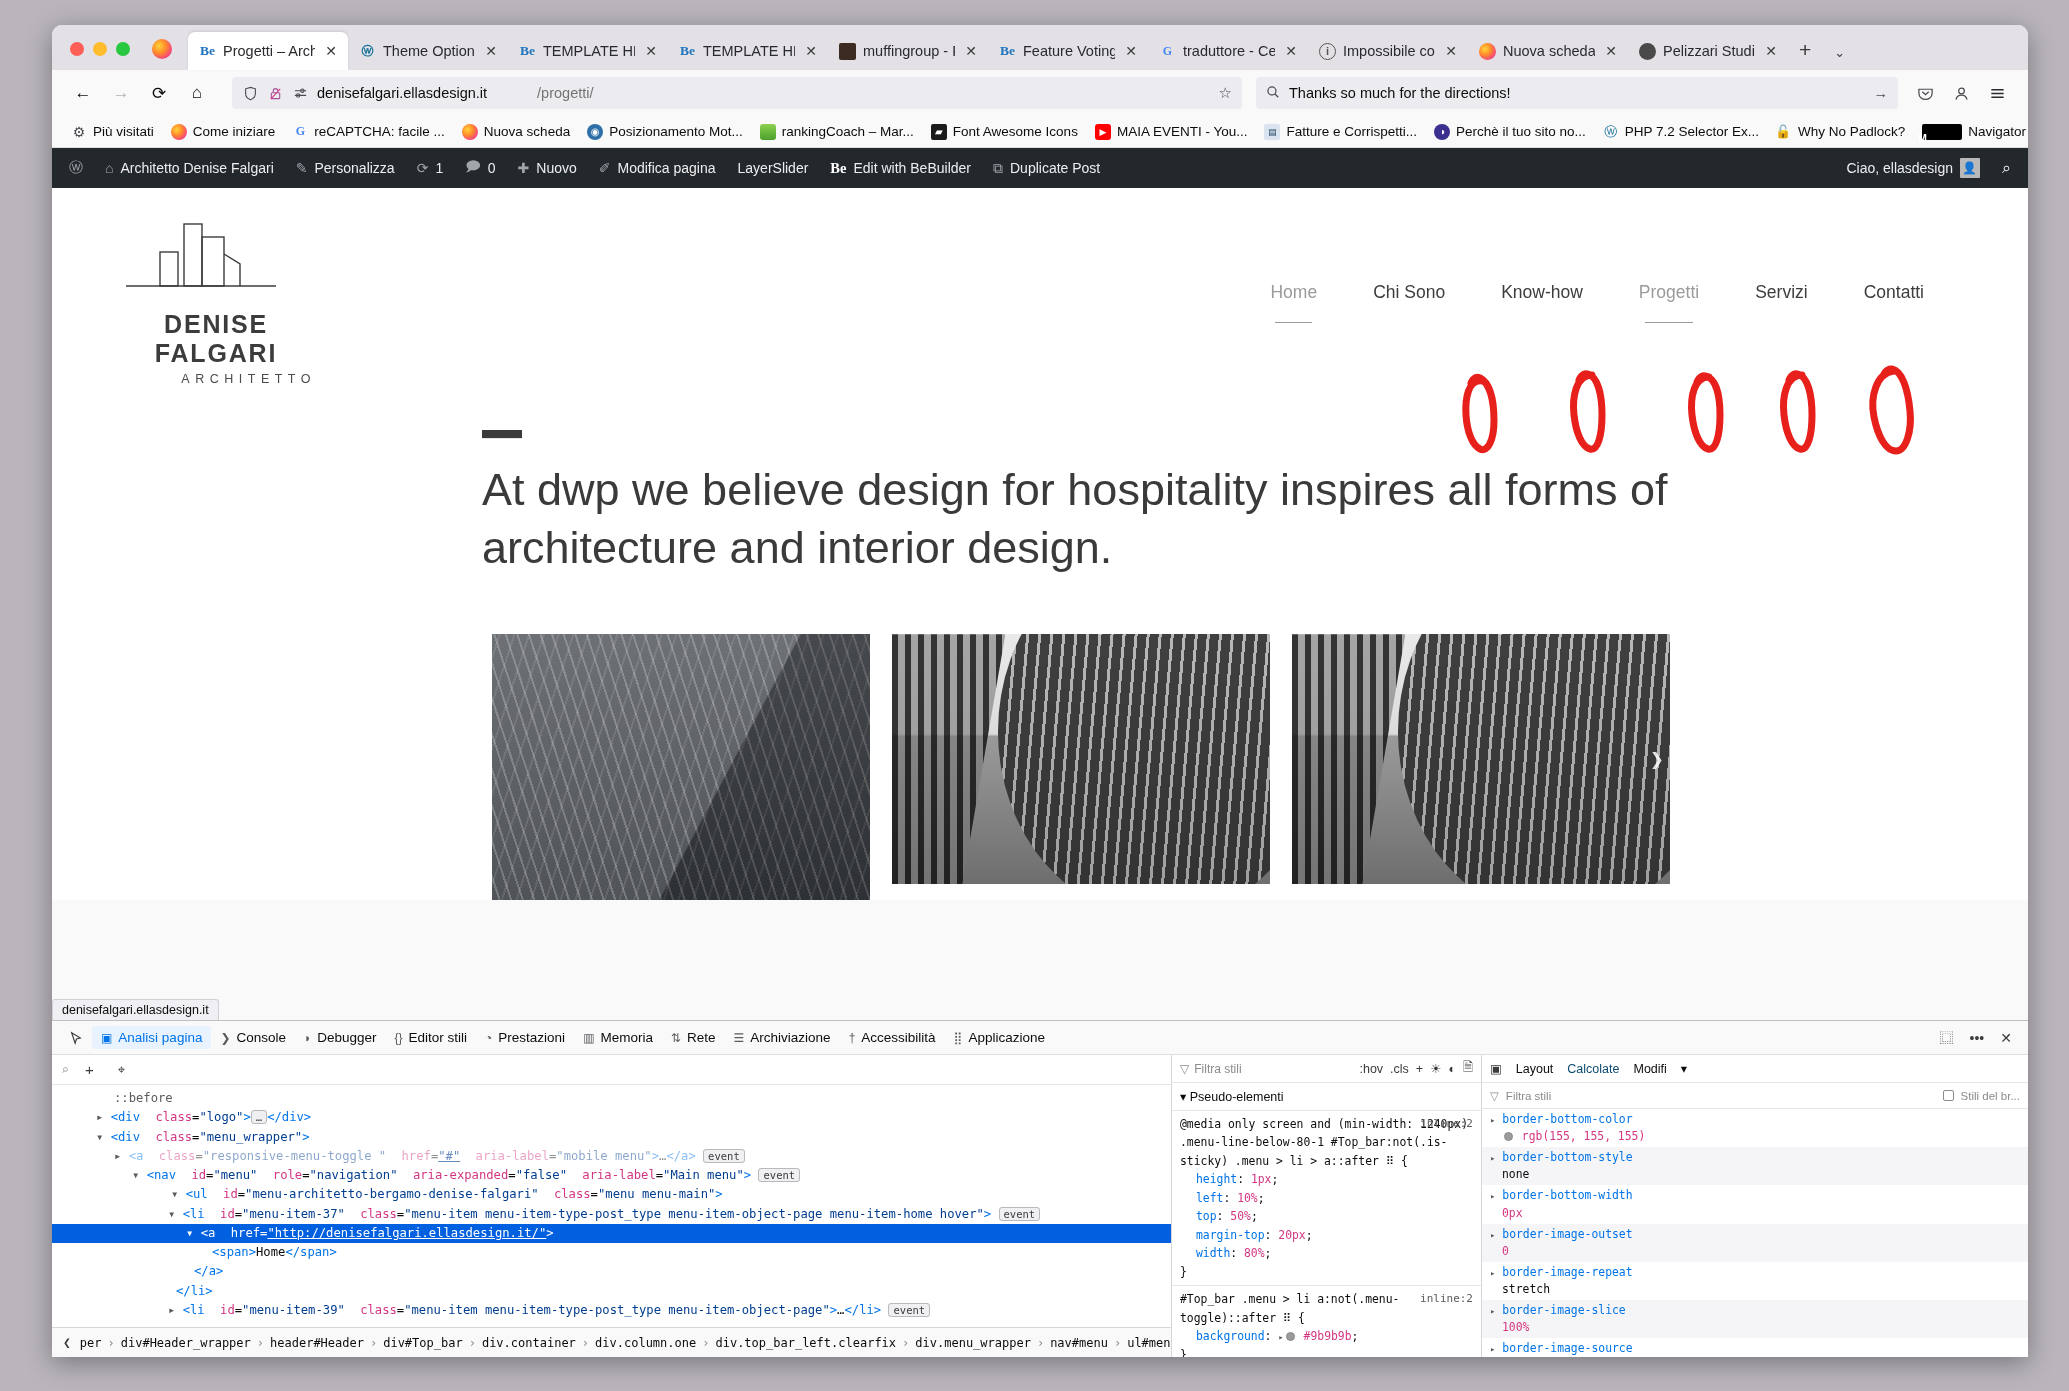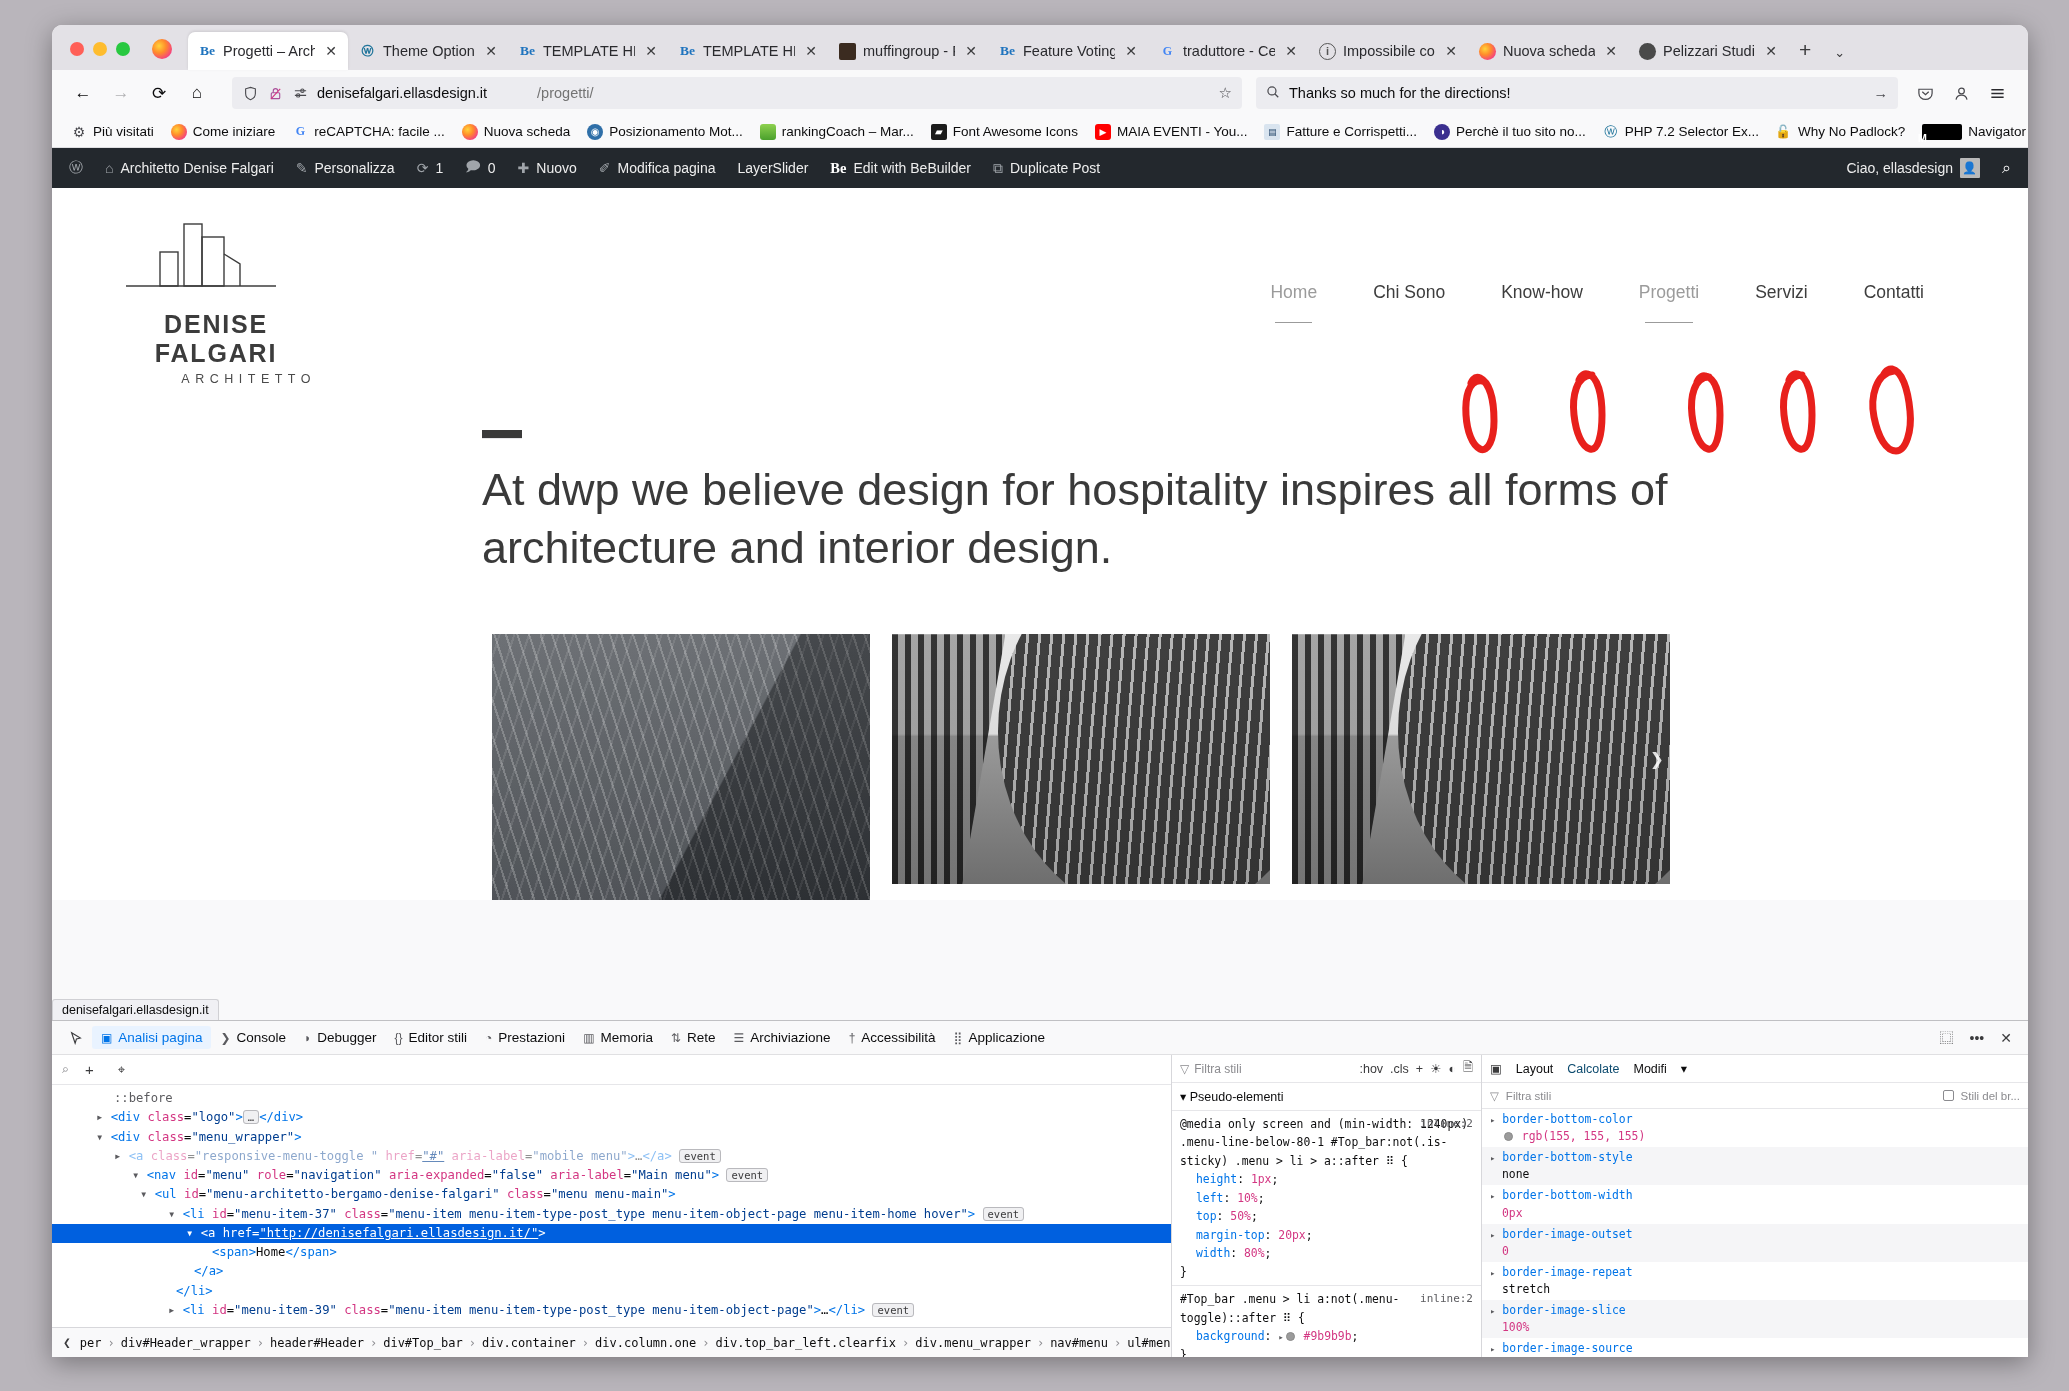--- a/index.html
+++ b/index.html
@@ -155,21 +155,21 @@
   .dt-body{flex:1;display:flex;min-height:0;}
   .dt-left{flex:0 0 1120px;display:flex;flex-direction:column;border-right:1px solid #d7d7db;min-width:0;}
   .dt-search{height:30px;border-bottom:1px solid #e6e6e9;display:flex;align-items:center;
       gap:8px;padding:0 10px;font-size:12.5px;color:#8b8b8f;}
   .dt-tree{flex:1;overflow:hidden;font-family:"DejaVu Sans Mono",monospace;font-size:12.2px;
       line-height:1.58;padding:4px 0 0 0;color:#0c0c0d;white-space:nowrap;position:relative;}
   .tl{padding:0 6px;}
   .tl.sel{background:#0060df;color:#fff;}
   .tl.sel *{color:#fff !important;}
   .tw{color:#0074e8;}      
-  .at{color:#d33682;}      
+  .at{color:#d33682;margin-left:8px;}      
   .av{color:#003d8f;}      
   .pe{color:#5b5b5f;}      
   .ar{color:#5b5b5f;}
   .ev{border:1px solid #b9b9bd;border-radius:3px;font-size:10.5px;padding:0 4px;color:#3b3b3d;background:#f0f0f2;}
   .ul{text-decoration:underline;}
   .breadcrumbs{height:30px;border-top:1px solid #d7d7db;display:flex;align-items:center;
      gap:6px;padding:0 8px;font-size:12px;font-family:"DejaVu Sans Mono",monospace;
      color:#0c0c0d;overflow:hidden;white-space:nowrap;background:#f9f9fa;}
   .bc-sep{color:#8b8b8f;}
   .bc-arrow{color:#3b3b3d;font-size:13px;padding:0 3px;}
@@ -568,21 +568,21 @@
           <span style="color:#3b3b3d;font-size:15px;padding:0 8px">+</span>
           <span style="color:#3b3b3d;font-size:13px;padding:0 8px">⌖</span>
         </div>
 
         <div class="dt-tree">
           <div class="tl" style="padding-left:62px"><span class="pe">::before</span></div>
           <div class="tl" style="padding-left:44px"><span class="ar">▸</span> <span class="tw">&lt;div</span> <span class="at">class</span>=<span class="av">"logo"</span><span class="tw">&gt;</span><span class="ev">…</span><span class="tw">&lt;/div&gt;</span></div>
           <div class="tl" style="padding-left:44px"><span class="ar">▾</span> <span class="tw">&lt;div</span> <span class="at">class</span>=<span class="av">"menu_wrapper"</span><span class="tw">&gt;</span></div>
           <div class="tl" style="padding-left:62px"><span class="ar">▸</span> <span class="tw" style="opacity:.45">&lt;a</span> <span class="at" style="opacity:.45">class</span><span style="opacity:.45">=</span><span class="av" style="opacity:.45">"responsive-menu-toggle "</span> <span class="at" style="opacity:.45">href</span><span style="opacity:.45">=</span><span class="av ul" style="opacity:.6">"#"</span> <span class="at" style="opacity:.45">aria-label</span><span style="opacity:.45">=</span><span class="av" style="opacity:.45">"mobile menu"</span><span class="tw" style="opacity:.45">&gt;</span><span style="opacity:.45">…</span><span class="tw" style="opacity:.45">&lt;/a&gt;</span> <span class="ev">event</span></div>
           <div class="tl" style="padding-left:80px"><span class="ar">▾</span> <span class="tw">&lt;nav</span> <span class="at">id</span>=<span class="av">"menu"</span> <span class="at">role</span>=<span class="av">"navigation"</span> <span class="at">aria-expanded</span>=<span class="av">"false"</span> <span class="at">aria-label</span>=<span class="av">"Main menu"</span><span class="tw">&gt;</span> <span class="ev">event</span></div>
-          <div class="tl" style="padding-left:88px"><span class="ar">▾</span> <span class="tw">&lt;ul</span> <span class="at">id</span>=<span class="av">"menu-architetto-bergamo-denise-falgari"</span> <span class="at">class</span>=<span class="av">"menu menu-main"</span><span class="tw">&gt;</span></div>
+          <div class="tl" style="padding-left:119px"><span class="ar">▾</span> <span class="tw">&lt;ul</span> <span class="at">id</span>=<span class="av">"menu-architetto-bergamo-denise-falgari"</span> <span class="at">class</span>=<span class="av">"menu menu-main"</span><span class="tw">&gt;</span></div>
           <div class="tl" style="padding-left:116px"><span class="ar">▾</span> <span class="tw">&lt;li</span> <span class="at">id</span>=<span class="av">"menu-item-37"</span> <span class="at">class</span>=<span class="av">"menu-item menu-item-type-post_type menu-item-object-page menu-item-home hover"</span><span class="tw">&gt;</span> <span class="ev">event</span></div>
           <div class="tl sel" style="padding-left:134px"><span class="ar">▾</span> <span class="tw">&lt;a</span> <span class="at">href</span>=<span class="av ul">"http://denisefalgari.ellasdesign.it/"</span><span class="tw">&gt;</span></div>
           <div class="tl" style="padding-left:160px"><span class="tw">&lt;span&gt;</span>Home<span class="tw">&lt;/span&gt;</span></div>
           <div class="tl" style="padding-left:142px"><span class="tw">&lt;/a&gt;</span></div>
           <div class="tl" style="padding-left:124px"><span class="tw">&lt;/li&gt;</span></div>
           <div class="tl" style="padding-left:116px"><span class="ar">▸</span> <span class="tw">&lt;li</span> <span class="at">id</span>=<span class="av">"menu-item-39"</span> <span class="at">class</span>=<span class="av">"menu-item menu-item-type-post_type menu-item-object-page"</span><span class="tw">&gt;</span>…<span class="tw">&lt;/li&gt;</span> <span class="ev">event</span></div>
 
         </div>
 
         <div class="breadcrumbs">

